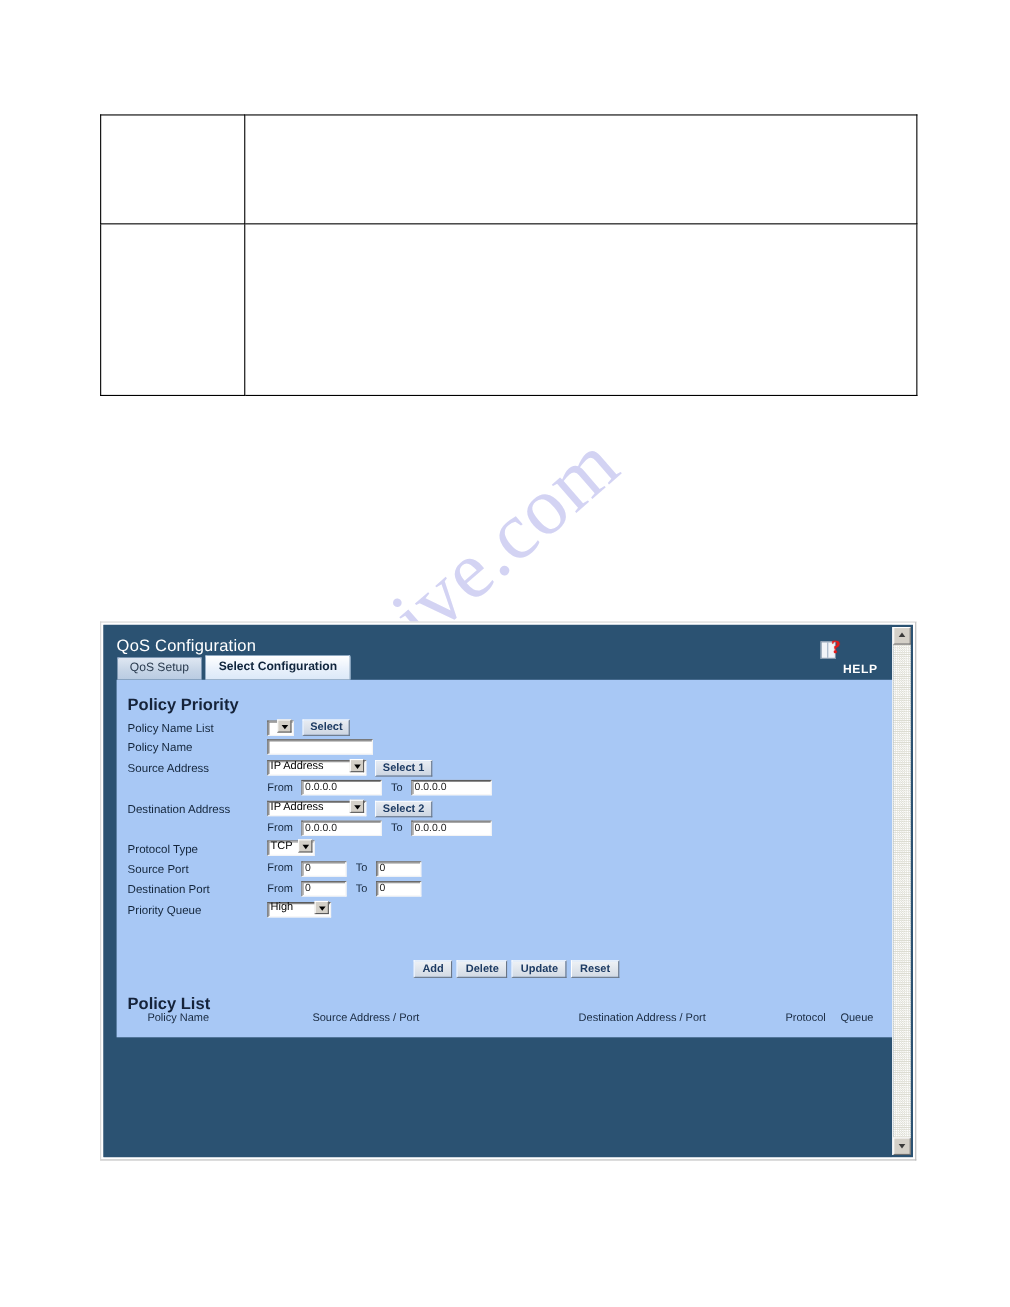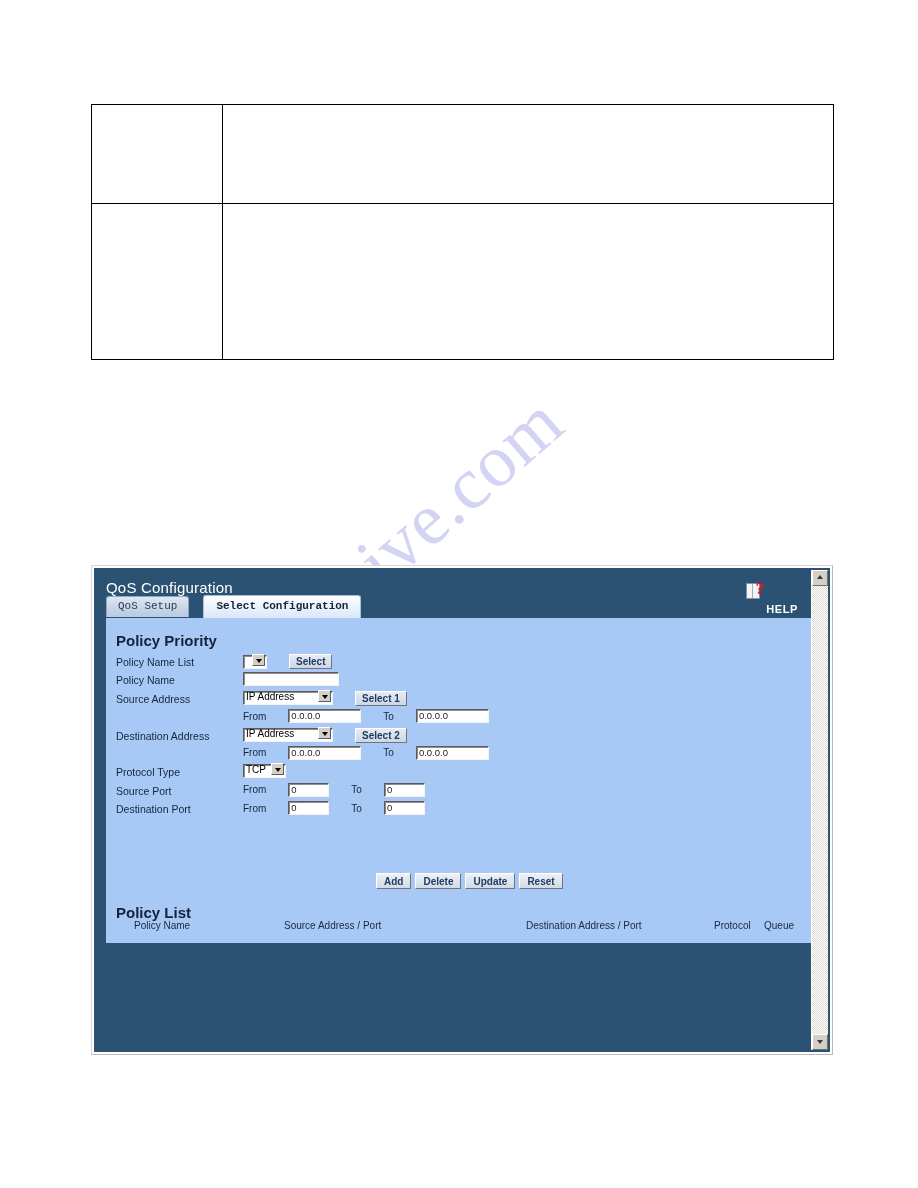--- a/index.html
+++ b/index.html
@@ -202,23 +202,22 @@
     letter-spacing: .6px;
     margin-top: 36px;
   }
 
   
   .tabs {
     position: absolute;
     left: 12px;
     bottom: 0;
     display: flex;
-    align-items: center;
-    gap: 14px;
-    font-family: Liberation Mono, monospace;
+    align-items: flex-end;
+    gap: 2px;
   }
   .tab {
     padding: 3px 11px 4px;
     font-size: 11px;
     line-height: 13px;
     border-radius: 3px 3px 0 0;
     background: linear-gradient(to bottom, #dfe7f2 0%, #c5d4e6 60%, #b9cbe2 100%);
     color: #2b3c50;
     border: 1px solid #8ea6c2;
     border-bottom: none;
@@ -269,21 +268,21 @@
     font-size: 10.5px;
     color: #14263c;
     white-space: nowrap;
   }
   .fctrl {
     position: absolute;
     left: 127px;
     top: 0;
     display: flex;
     align-items: center;
-    gap: 22px;
+    gap: 8px;
     white-space: nowrap;
   }
 
   
   .w-select {
     height: 14px;
     background: #ffffff;
     border: 1px solid #5b5b5b;
     border-right-color: #f4f4f4;
     border-bottom-color: #f4f4f4;
@@ -543,20 +542,29 @@
           <div class="frow">
             <div class="flabel">Destination Port</div>
             <div class="fctrl">
               <span class="minilabel">From</span>
               <span class="w-input port">0</span>
               <span class="minilabel">To</span>
               <span class="w-input port">0</span>
             </div>
           </div>
 
+          <div class="frow">
+            <div class="flabel">Priority Queue</div>
+            <div class="fctrl">
+              <span class="w-select queue">
+                <span class="val">High</span>
+                <span class="arrowbox"></span>
+              </span>
+            </div>
+          </div>
 
         </div>
 
         <div class="actions">
           <span class="w-btn">Add</span>
           <span class="w-btn">Delete</span>
           <span class="w-btn">Update</span>
           <span class="w-btn">Reset</span>
         </div>
 

